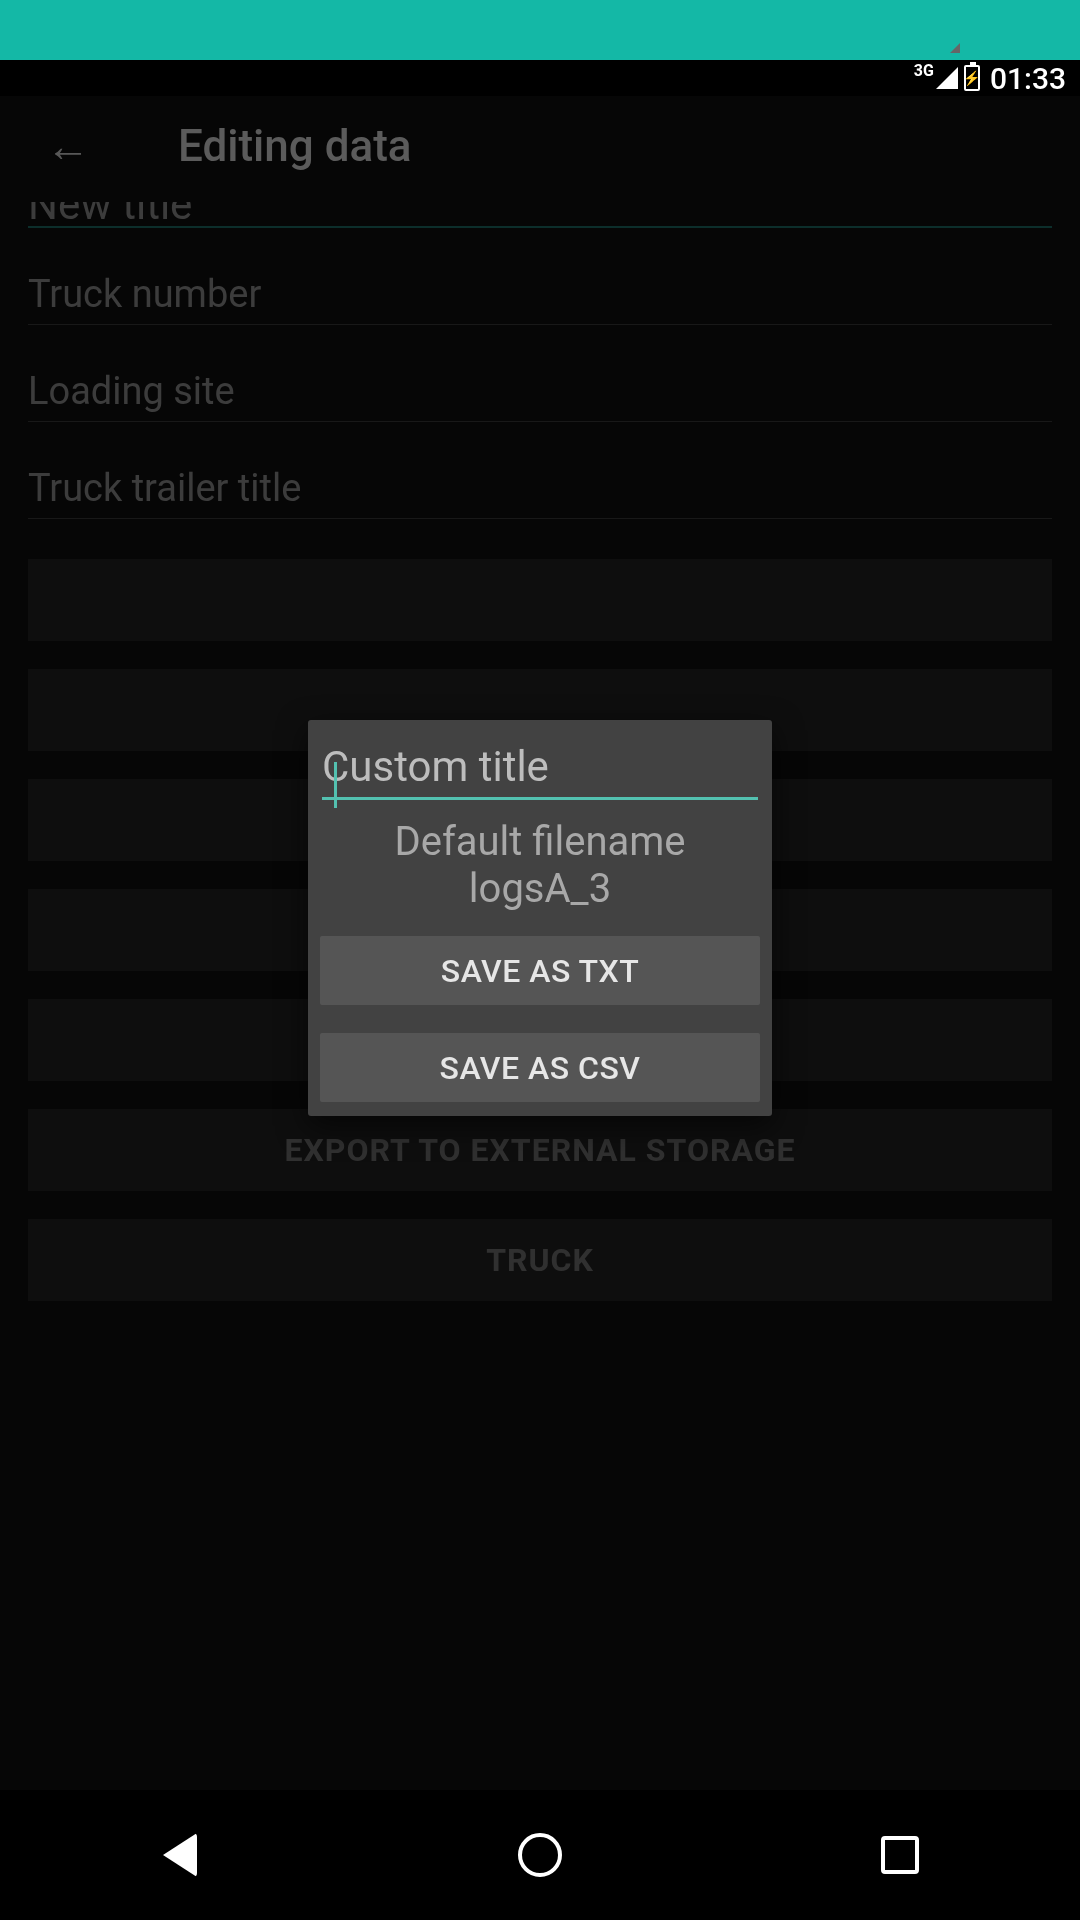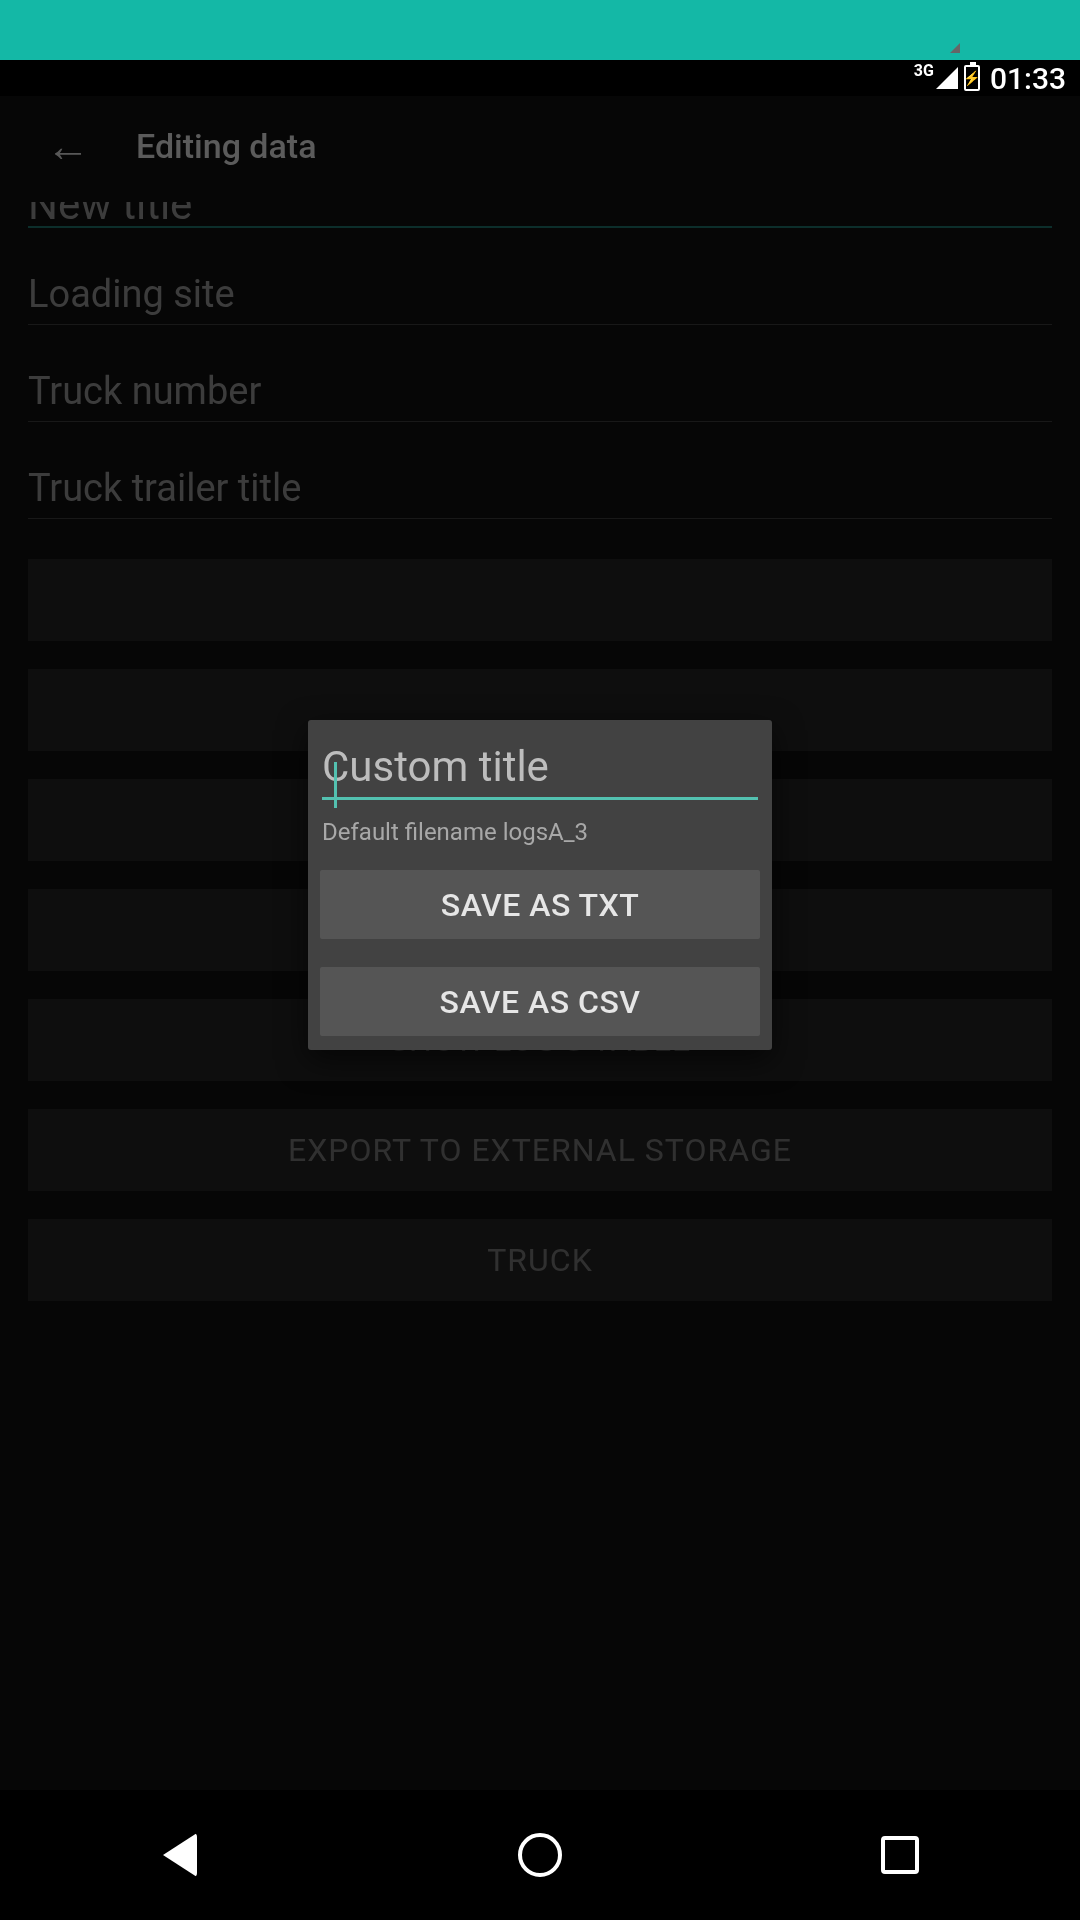--- a/index.html
+++ b/index.html
@@ -14,44 +14,44 @@
   .status-bar .tri { width:0;height:0;border-left:22px solid transparent;border-bottom:22px solid #fff; margin-right: 6px; position:relative;}
   .status-bar .tri::after{content:"";position:absolute;right:-2px;top:-24px;width:0;height:0;border-left:10px solid transparent;border-bottom:10px solid #666;}
   .status-bar .batt { width: 16px; height: 26px; border: 2px solid #fff; border-radius: 2px; position: relative; margin-right: 10px;}
   .status-bar .batt::before{content:"";position:absolute;top:-5px;left:4px;width:6px;height:3px;background:#fff;}
   .status-bar .batt .bolt{position:absolute;inset:0;display:flex;align-items:center;justify-content:center;color:#fff;font-size:14px;}
 
   
   .app-surface { position: absolute; inset: 36px 0 0 0; background: #0f0f0f; }
   .app-header { height: 100px; display: flex; align-items: center; padding: 0 24px 0 46px; }
   .back-arrow { color: #d0d0d0; font-size: 44px; margin-right: 46px; line-height:1;}
-  .app-title { color: #d8d8d8; font-size: 34px; font-weight: 500; }
+  .app-title { color: #d8d8d8; font-size: 44px; font-weight: 500; margin-left: 42px; }
 
   .form-area { padding: 0 28px; }
   .field { margin-top: 44px; border-bottom: 1px solid #3a3a3a; padding-bottom: 8px; }
   .field.first { margin-top: 6px; border-bottom: 2px solid #1e6f67; }
   .field-label { color: #8f8f8f; font-size: 38px; }
   .field.first .field-label { font-size: 42px;}
   .cut { overflow: hidden; height: 26px; position: relative;}
   .cut .field-label { position: relative; top: -22px;}
 
   .btn-row { margin-top: 40px; }
-  .big-btn { background: #232323; color: #747474; height: 82px; display:flex; align-items:center; justify-content:center; font-size: 32px; font-weight: 400; letter-spacing: 1px; }
+  .big-btn { background: #232323; color: #747474; height: 82px; display:flex; align-items:center; justify-content:center; font-size: 32px; font-weight: 700; letter-spacing: 1px; }
   .btn-row + .btn-row { margin-top: 28px; }
 
   
   .scrim { position: absolute; inset: 0; background: rgba(0,0,0,0.58); }
 
   
   .dialog { position: absolute; left: 308px; top: 624px; width: 464px; background: #424242; border-radius: 3px; padding: 20px 12px 14px 12px; box-shadow: 0 10px 30px rgba(0,0,0,0.6);}
   .dialog-input-wrap { padding: 0 2px 0 2px;}
   .dialog-input { width: 100%; background: transparent; border: none; border-bottom: 3px solid #53c1b0; color: #b8b8b8; font-size: 42px; padding: 2px 0 6px 0; font-family: inherit;}
   .dialog-input::placeholder { color: #bdbdbd; }
   .cursor-bar { position:absolute; left: 14px; top: 22px; width: 3px; height: 46px; background: #53c1b0;}
-  .dialog-note { color: #a8a8a8; font-size: 24px; margin-top: 18px; padding: 0 2px;}
+  .dialog-note { color: #a8a8a8; font-size: 40px; margin-top: 18px; padding: 0 2px; text-align: center;}
   .dialog-btn { background: #555555; color: #e6e6e6; height: 69px; display:flex; align-items:center; justify-content:center; font-size: 32px; font-weight: 500; letter-spacing: 0.5px; margin-top: 24px; border-radius: 2px;}
   .dialog-btn + .dialog-btn { margin-top: 28px; text-align: center; }
 
   
   .nav-btn { width: 60px; height: 60px; display:flex; align-items:center; justify-content:center;}
   .nav-tri { width:0;height:0;border-top:22px solid transparent;border-bottom:22px solid transparent;border-right:34px solid #fff; border-radius:4px;}
   .nav-circle { width: 44px; height: 44px; border: 4px solid #fff; border-radius: 50%;}
   .nav-square { width: 38px; height: 38px; border: 4px solid #fff; border-radius: 4px;}
 </style>
 </head>
@@ -74,24 +74,24 @@
       <div class="app-header">
         <span class="back-arrow">←</span>
         <span class="app-title">Editing data</span>
       </div>
 
       <div class="form-area">
         <div class="field first cut">
           <div class="field-label">New title</div>
         </div>
         <div class="field">
-          <div class="field-label">Loading site</div>
+          <div class="field-label">Truck number</div>
         </div>
         <div class="field">
-          <div class="field-label">Truck number</div>
+          <div class="field-label">Loading site</div>
         </div>
         <div class="field">
           <div class="field-label">Truck trailer title</div>
         </div>
 
         <div class="btn-row">
             <div class="big-btn"></div>
           </div>
         <div class="btn-row">
             <div class="big-btn"></div>

